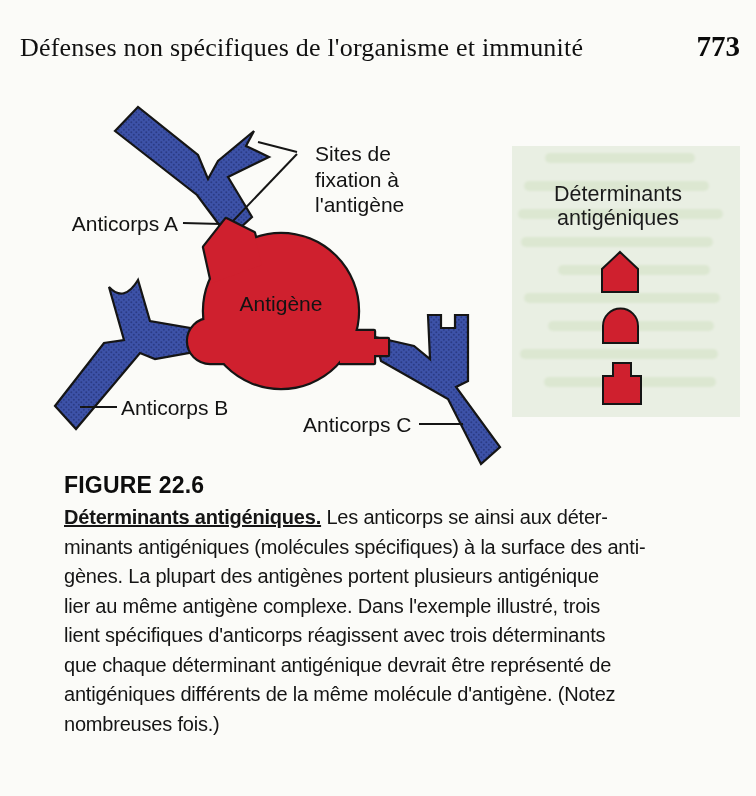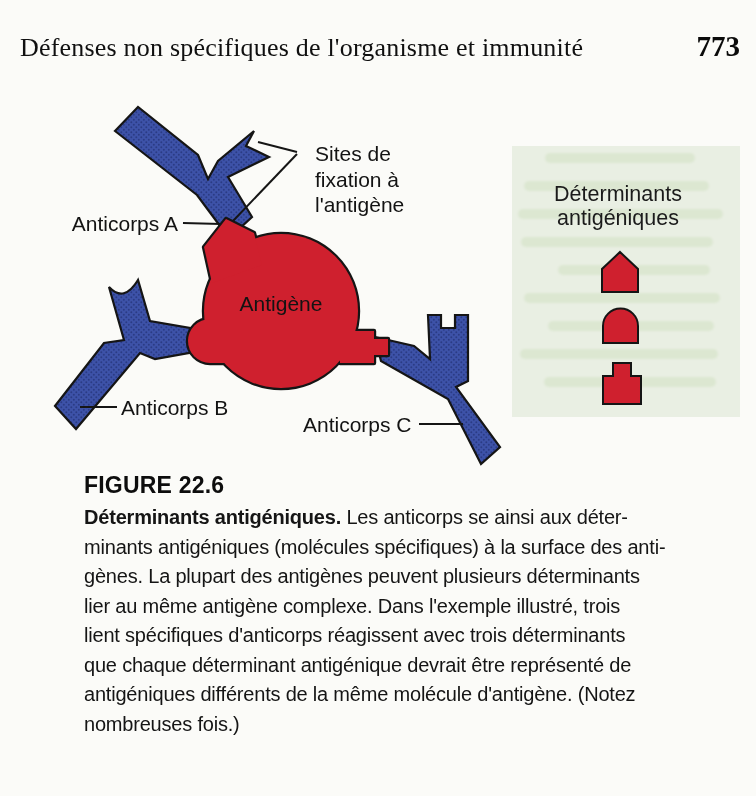--- a/index.html
+++ b/index.html
@@ -34,24 +34,24 @@
   }
   .pat-base{fill:var(--antibody-blue,#3d52a8);}
   .pat-dot{fill:var(--antibody-blue-dot,#2a3b85);}
   .red-outline{fill:var(--antigen-red,#cf202e);stroke:var(--outline,#151515);stroke-width:4.4;stroke-linejoin:round;}
   .red-fill{fill:var(--antigen-red,#cf202e);stroke:none;}
   .legend-shape{fill:var(--antigen-red,#cf202e);stroke:var(--outline,#151515);stroke-width:2;stroke-linejoin:miter;}
   .pointer-line{stroke:var(--outline,#151515);stroke-width:2;fill:none;}
   .legend-panel{fill:var(--panel-green,#e9efe3);}
   .bleed-bar{fill:var(--bleed-text,#d6e2c8);opacity:.5;}
   
-  .caption{margin:6px 0 0 84px;width:660px;}
+  .caption{margin:6px 0 0 64px;width:660px;}
   .fig-label{font-size:23px;font-weight:bold;letter-spacing:.2px;line-height:27px;margin:0 0 4px 0;color:#0d0d0d;}
   .cap-line{margin:0;font-size:20px;line-height:29.5px;letter-spacing:-0.2px;white-space:pre;color:#151515;}
-  .cap-bold{font-weight:bold;}
+  .cap-bold{font-weight:bold;text-decoration:underline;}
 </style>
 </head>
 <body>
 
 <div class="page">
 
   <header class="page-header">
     <span class="running-head">Défenses non spécifiques de l'organisme et immunité</span>
     <span class="page-number">773</span>
   </header>
@@ -123,21 +123,21 @@
     <text class="diagram-label" x="315" y="121">l'antigène</text>
     <text class="diagram-label" x="178" y="140" text-anchor="end">Anticorps A</text>
     <text class="diagram-label" x="121" y="324">Anticorps B</text>
     <text class="diagram-label" x="303" y="341">Anticorps C</text>
   </svg>
 
   <div class="caption">
     <p class="fig-label">FIGURE 22.6</p>
     <p class="cap-line"><span class="cap-bold">Déterminants antigéniques.</span><span> Les anticorps se ainsi aux déter-</span></p>
     <p class="cap-line">minants antigéniques (molécules spécifiques) à la surface des anti-</p>
-    <p class="cap-line">gènes. La plupart des antigènes peuvent plusieurs déterminants</p>
+    <p class="cap-line">gènes. La plupart des antigènes portent plusieurs antigénique</p>
     <p class="cap-line">lier au même antigène complexe. Dans l'exemple illustré, trois</p>
     <p class="cap-line">lient spécifiques d'anticorps réagissent avec trois déterminants</p>
     <p class="cap-line">que chaque déterminant antigénique devrait être représenté de</p>
     <p class="cap-line">antigéniques différents de la même molécule d'antigène. (Notez</p>
     <p class="cap-line">nombreuses fois.)</p>
   </div>
 
 </div>
 
 </body></html>

